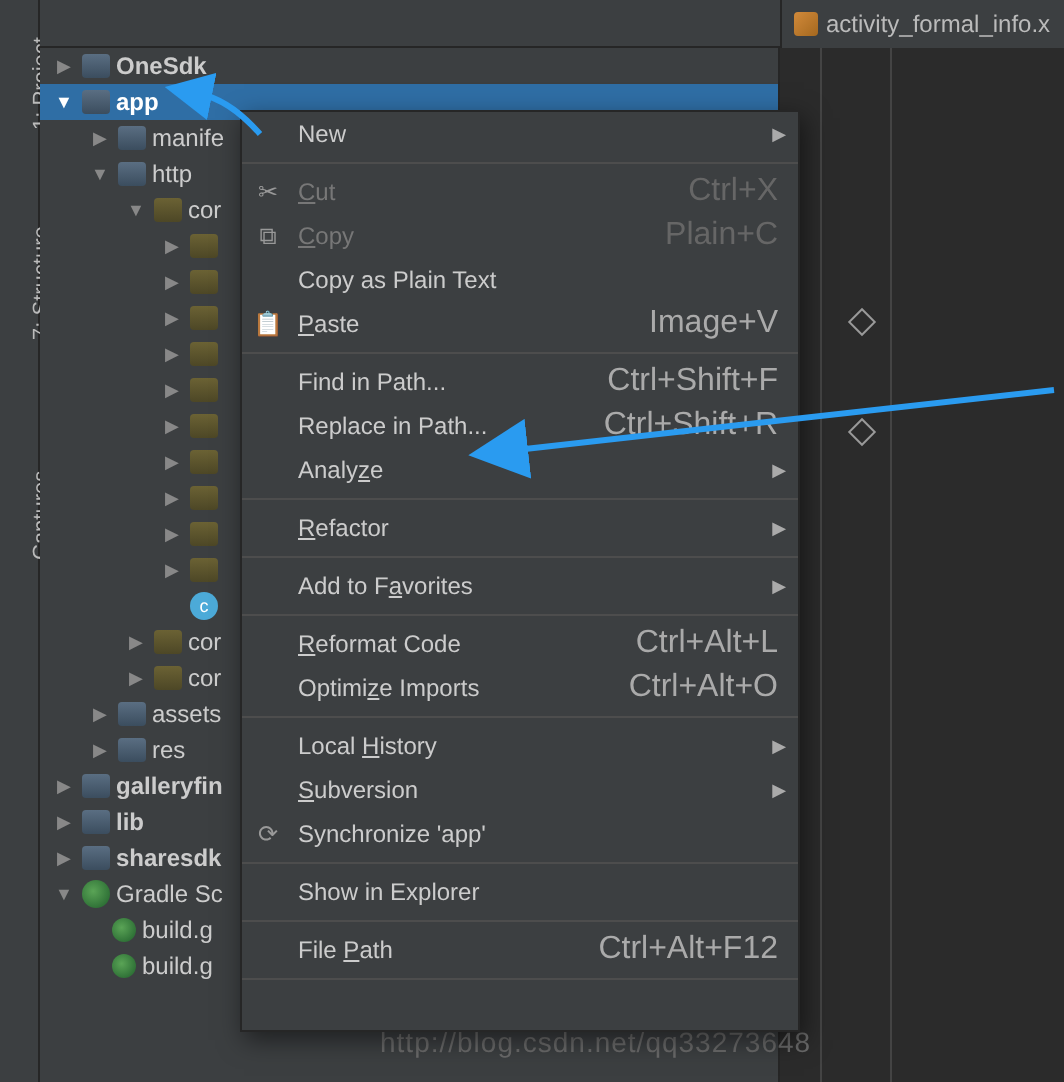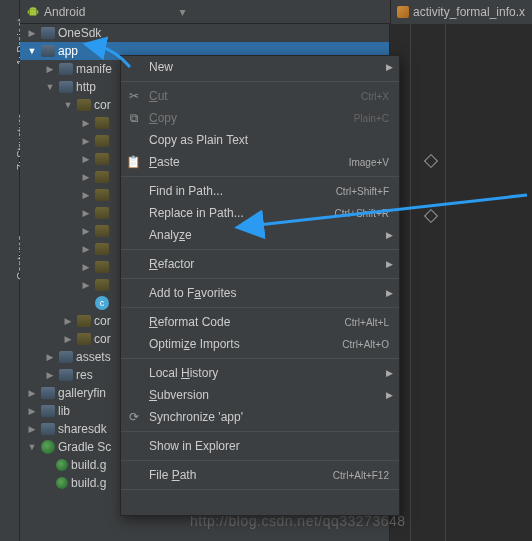--- a/index.html
+++ b/index.html
@@ -16,64 +16,52 @@
   .ico { width:14px; height:14px; display:inline-flex; align-items:center; justify-content:center; }
   .tab-area { position:absolute; left:390px; top:0; right:0; height:24px; background:#3c3f41; border-left:1px solid #262626; display:flex; align-items:center; padding:0 6px; gap:4px; }
   .orange { width:12px; height:12px; background:linear-gradient(135deg,#d28a3a,#a4681f); border-radius:2px; }
   .tree { position:absolute; left:20px; top:24px; width:370px; bottom:0; background:#3c3f41; border-right:1px solid #262626; }
   .row { display:flex; align-items:center; height:18px; gap:3px; }
   .arrow { width:12px; text-align:center; color:#888; font-size:9px; }
   .folder { width:14px; height:12px; background:linear-gradient(180deg,#5a6e82,#3b4d5e); border-radius:2px; }
   .sel { background:#2f6ea5; color:#fff; }
   .sel .row-label { color:#fff; }
   .row-label { color:#ccc; font-size:12px; }
-  .bold { font-weight:normal; }
+  .bold { font-weight:bold; }
   .gradle-badge { width:14px; height:14px; border-radius:7px; background:radial-gradient(circle at 40% 40%, #5aa456, #1f5e2b); }
   .c-badge { width:14px; height:14px; border-radius:7px; background:#4caad8; color:#fff; font-size:9px; display:flex; align-items:center; justify-content:center; }
   .pkg { width:14px; height:12px; background:linear-gradient(180deg,#6b6234,#4d4726); border-radius:2px; }
   .rightpane { position:absolute; left:390px; top:24px; right:0; bottom:0; background:#2b2b2b; }
   .gutter { position:absolute; left:20px; top:0; bottom:0; width:1px; background:#444; }
   .diamond { width:10px; height:10px; border:1px solid #999; transform:rotate(45deg); position:absolute; left:36px; }
   .d1 { top:132px; }
   .d2 { top:187px; }
   .context { position:absolute; left:120px; top:55px; width:280px; background:#3c3f41; border:1px solid #262626; box-shadow:2px 4px 12px rgba(0,0,0,.5); z-index:30; }
   .menu-row { display:flex; align-items:center; height:22px; padding:0 10px 0 28px; position:relative; color:#ccc; font-size:12px; }
   .menu-row.disabled { color:#777; }
-  .menu-row .sc { margin-left:auto; color:#aaa; font-size:10px; }
+  .menu-row .sc { margin-left:auto; color:#aaa; font-size:16px; }
   .menu-row.disabled .sc { color:#666; }
   .menu-sep { height:1px; background:#4d4d4d; margin:3px 0; }
   .menu-ico { position:absolute; left:6px; width:14px; height:14px; display:flex; align-items:center; justify-content:center; color:#999; }
   .submenu-arrow { position:absolute; right:6px; color:#aaa; font-size:9px; }
   .watermark { position:absolute; bottom:12px; left:190px; color:#6a6a6a; font-size:14px; letter-spacing:.5px; z-index:5; }
   .blue-arrow { position:absolute; z-index:40; }
   .blue-arrow svg { overflow:visible; }
   .und { text-decoration:underline; }
 </style>
 </head>
 <body>
 
 <div class="sidebar-vert">
   <span class="vert-label vl1">1: Project</span>
   <span class="vert-label vl2">7: Structure</span>
   <span class="vert-label vl3">Captures</span>
 </div>
 
 <div class="topbar">
-  <div class="android-badge">
-    <span class="ico">
-      <svg viewBox="0 0 24 24" width="14" height="14">
-          <rect x="6" y="8" width="12" height="10" rx="1" fill="#a4c639"></rect>
-          <rect x="3" y="9" width="2" height="6" rx="1" fill="#a4c639"></rect>
-          <rect x="19" y="9" width="2" height="6" rx="1" fill="#a4c639"></rect>
-          <path d="M6 8 a6 4 0 0 1 12 0" fill="#a4c639"></path>
-        </svg>
-    </span>
-    <span>Android</span>
-    <span style="margin-left:90px;color:#888">▾</span>
-  </div>
   <div class="tb-sep"></div>
   <div class="tb-icons">
     <span class="ico">⊕</span>
     <span class="ico">⇵</span>
     <span class="ico">⚙</span>
     <span class="ico">➔</span>
   </div>
 </div>
 
 <div class="tab-area">

